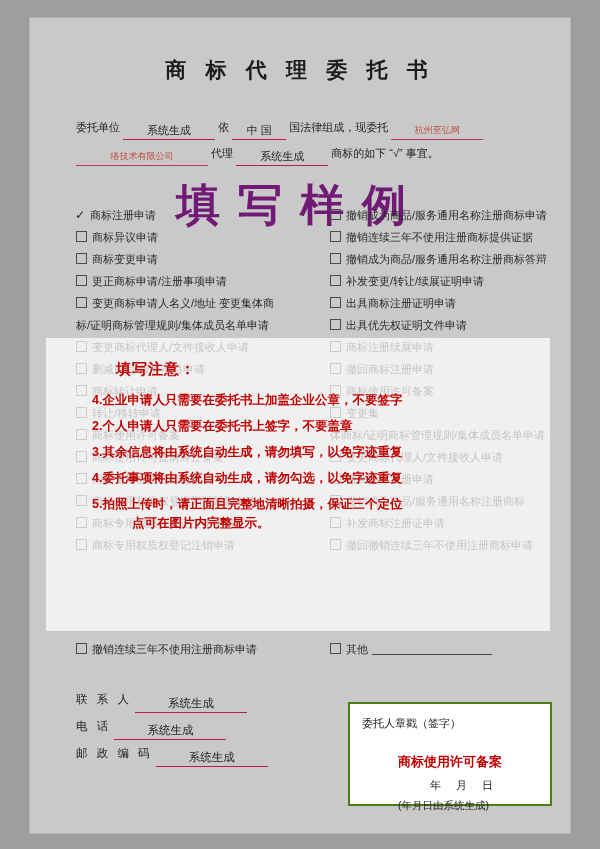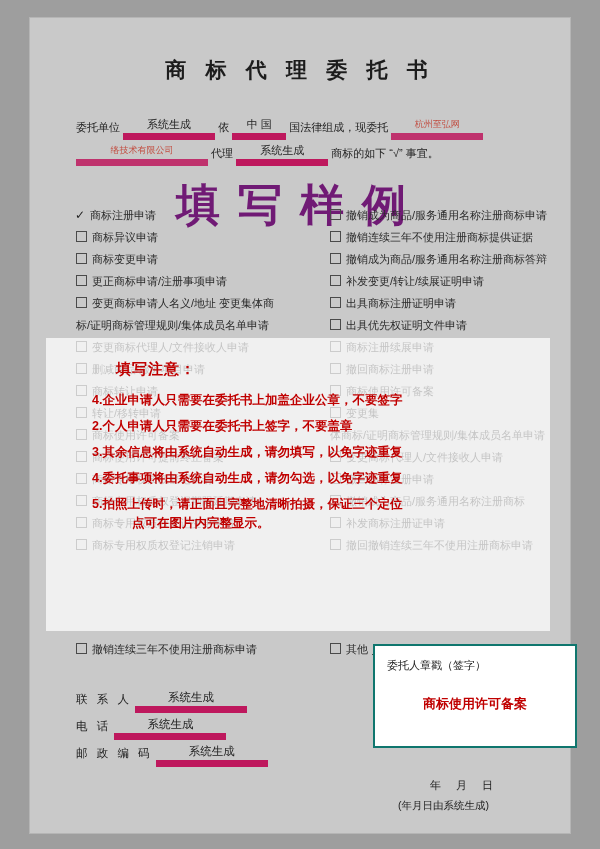--- a/index.html
+++ b/index.html
@@ -39,21 +39,21 @@
     user-select:none;
   }
   
   .hdr{
     position:absolute;left:46px;top:96px;width:450px;
     font-size:11px;color:#222;line-height:26px;
   }
   .hdr .row{white-space:nowrap;}
   .ul{
     display:inline-block;
-    border-bottom:7px solid #be185d;
+    border-bottom:1px solid #be185d;
     text-align:center;
     vertical-align:bottom;
     line-height:18px;
     height:18px;
   }
   .w90{width:92px}
   .w52{width:54px}
   .w110{width:112px}
   .w130{width:132px}
   .redstamp{
@@ -103,25 +103,24 @@
     line-height:17px;
   }
   .notice p.last{padding-left:86px;padding-top:2px;}
   
   .bottom{
     position:absolute;left:46px;top:668px;width:250px;
     font-size:11.5px;color:#222;line-height:27px;
   }
   .bottom .lbl{letter-spacing:3px;}
   .sigbox{
-    position:absolute;left:318px;top:626px;
+    position:absolute;left:318px;top:684px;
     width:200px;height:100px;
-    border:2px solid #0f766e;
+    border:2px solid #4d7c0f;
     background:#ffffff;
-    margin-left:25px;
   }
   .sigbox .t1{
     font-size:11px;color:#222;padding:12px 0 0 12px;
   }
   .sigbox .t2{
     text-align:center;margin-top:22px;
     font-size:13px;font-weight:bold;color:#c00000;
   }
   .dateline{
     position:absolute;left:400px;top:760px;

